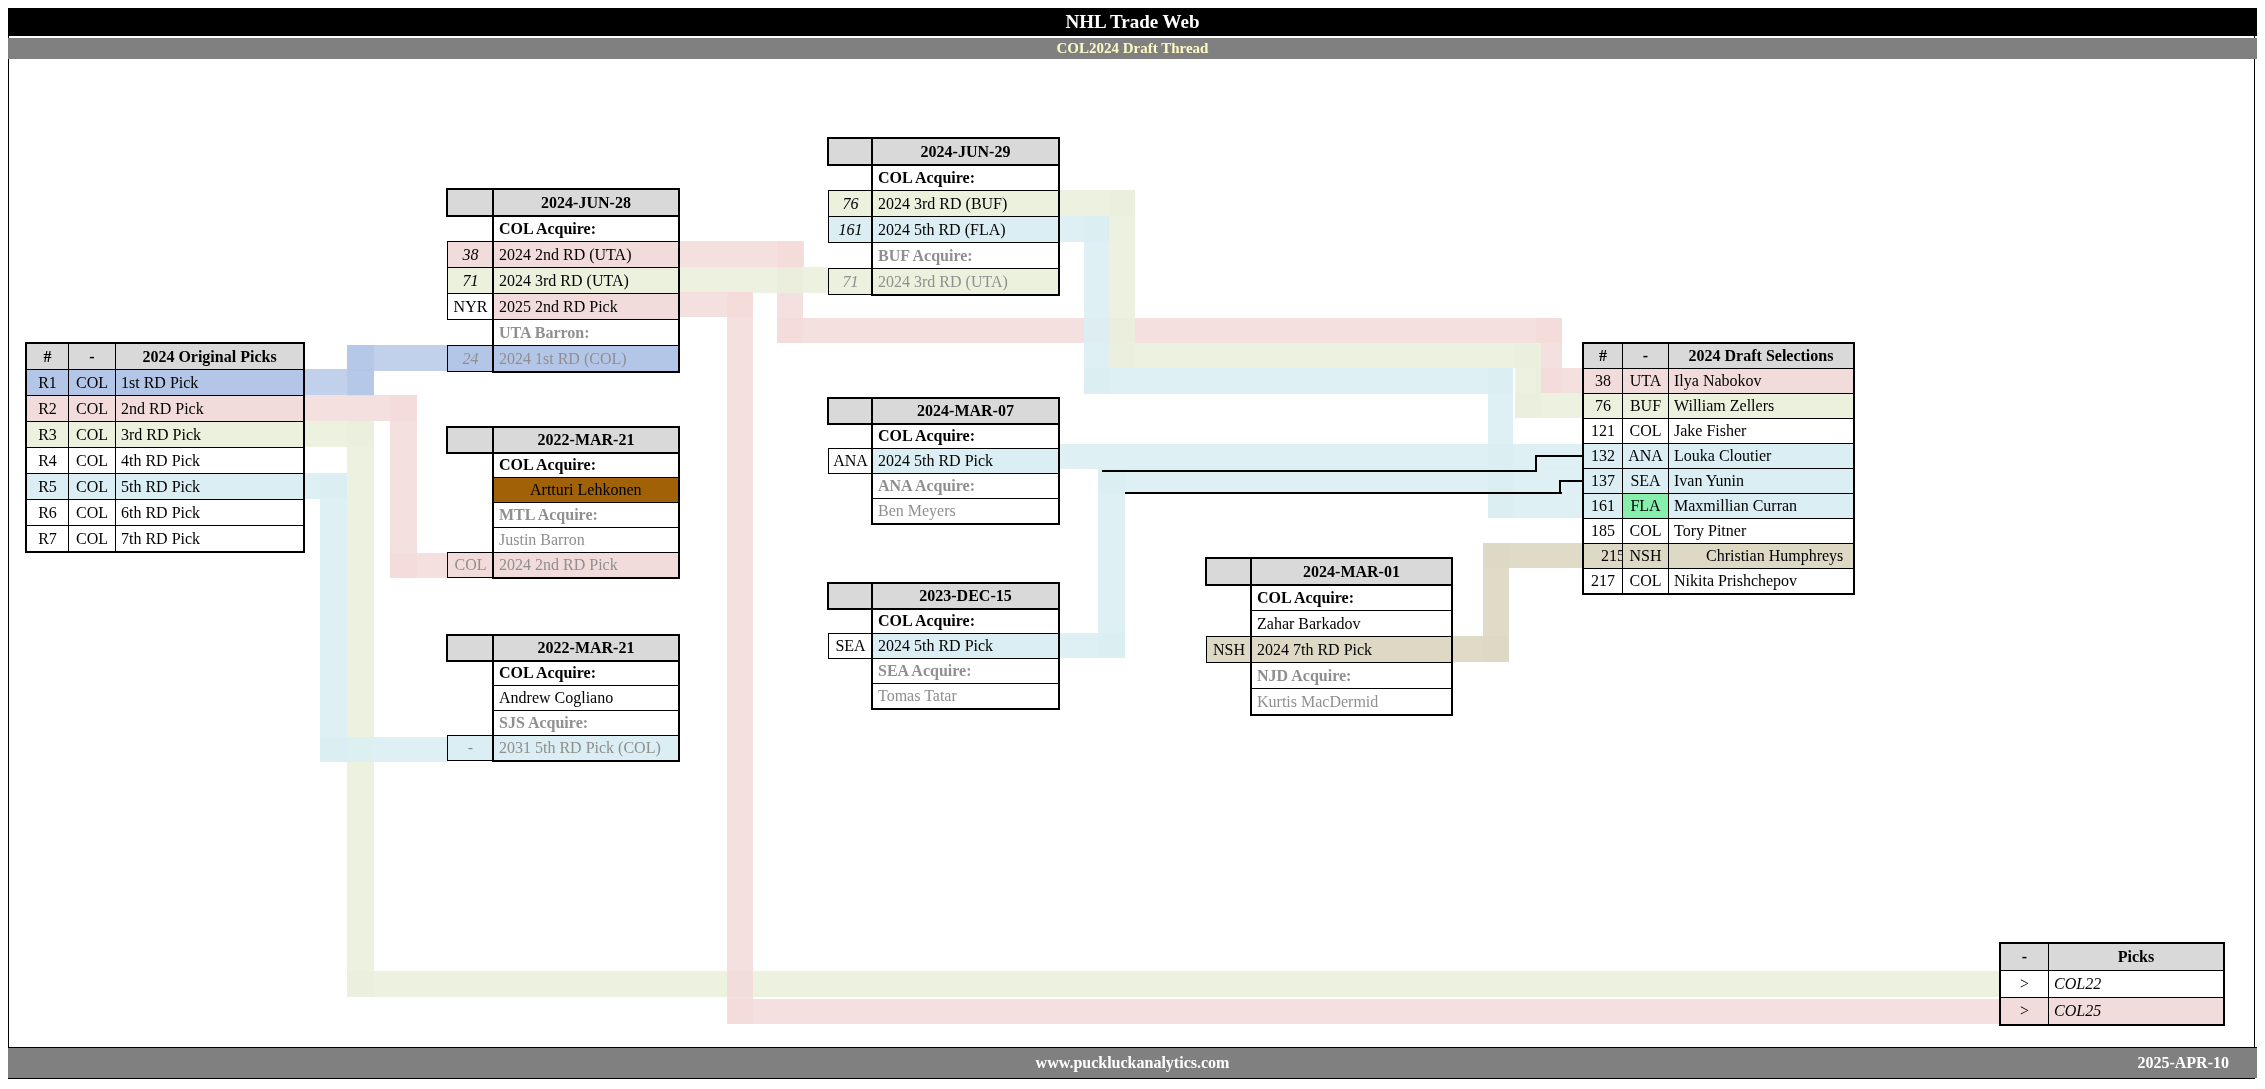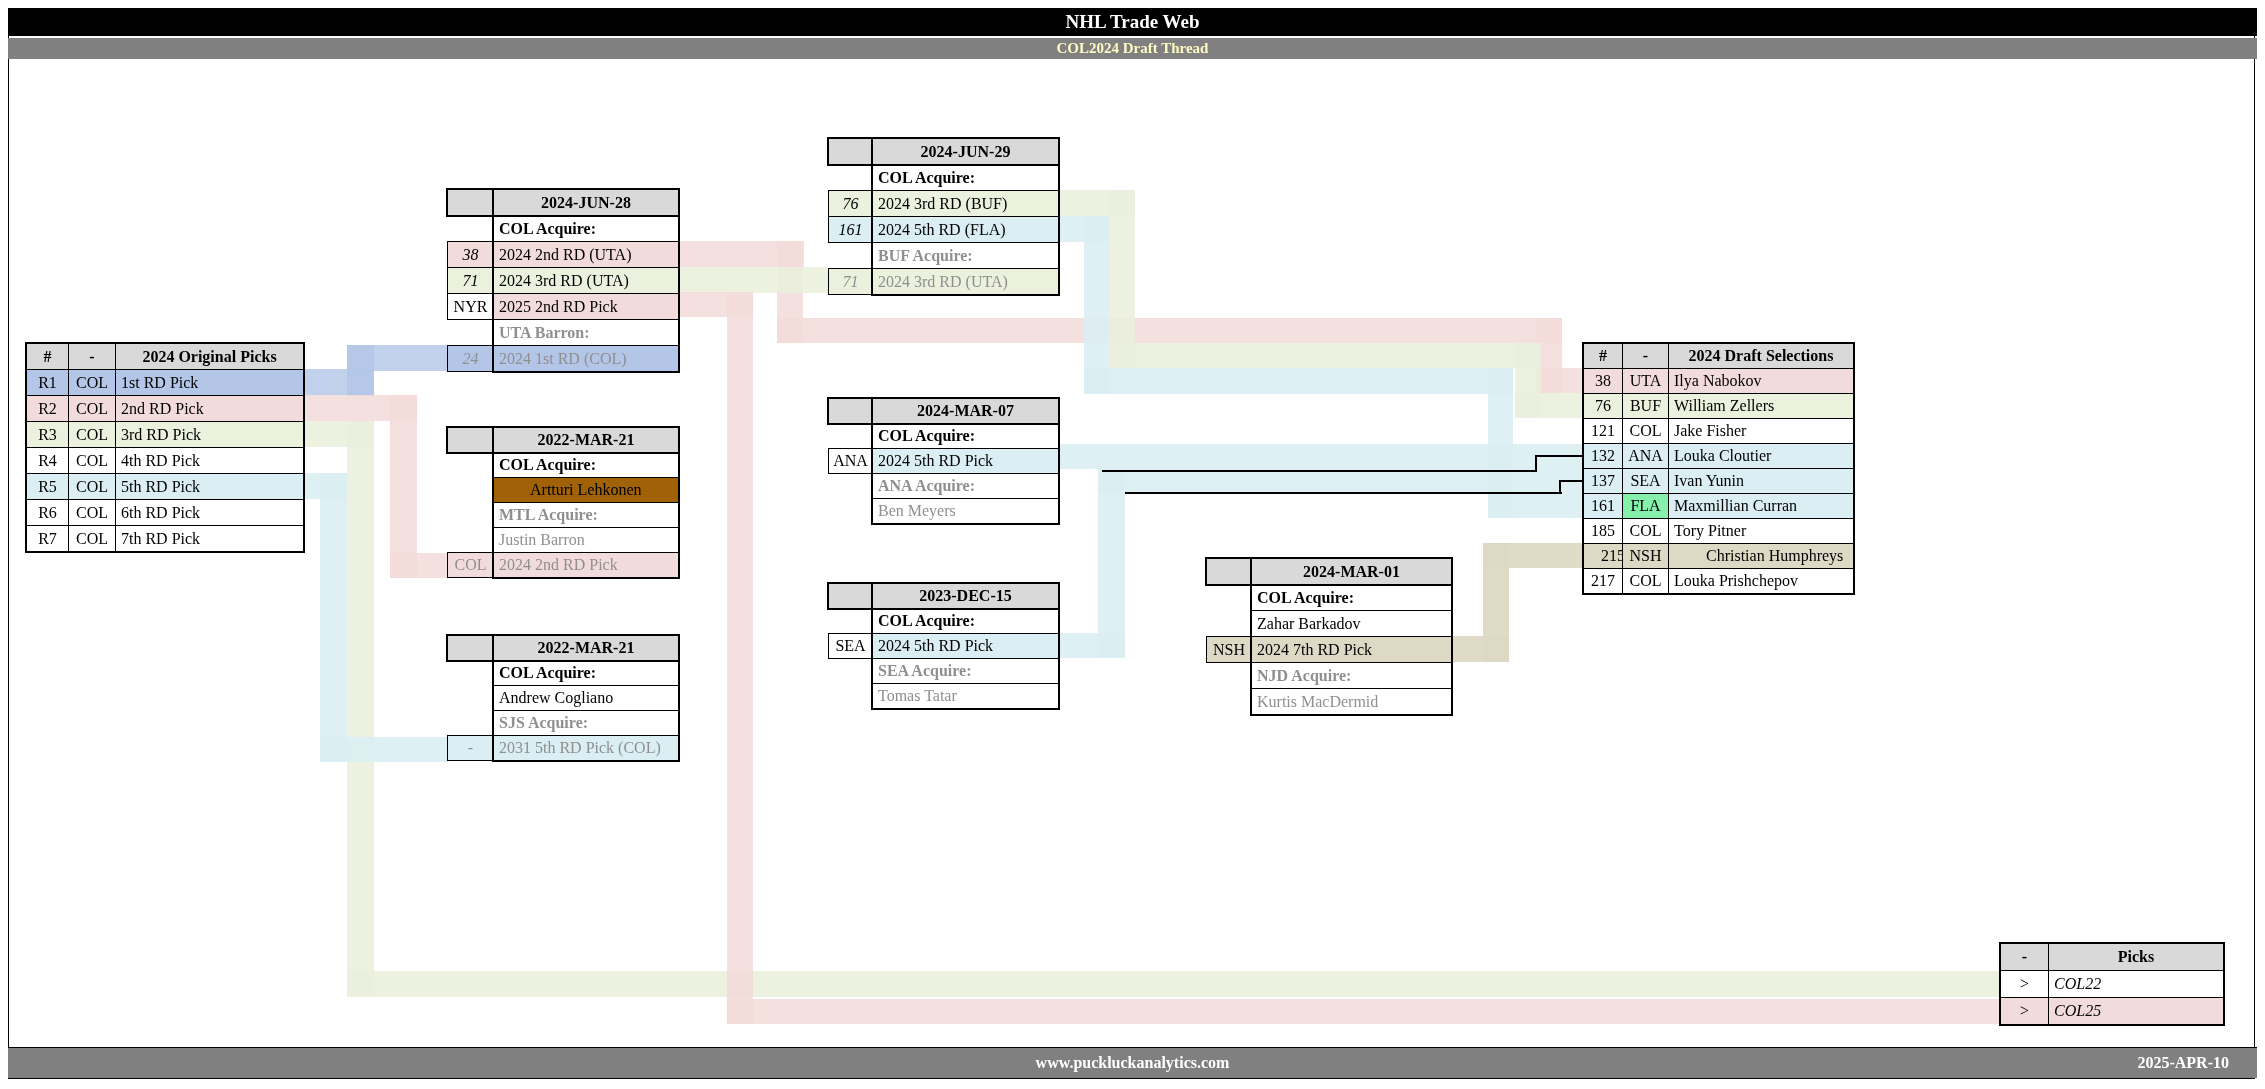--- a/index.html
+++ b/index.html
@@ -131,21 +131,21 @@
       <div class="cell" style="left: 1622px; top: 493px; width: 47px; height: 26px; background: #86efac;">FLA</div>
       <div class="cell left" style="left: 1668px; top: 493px; width: 186px; height: 26px; background: rgb(218, 238, 243);">Maxmillian Curran</div>
       <div class="cell" style="left: 1583px; top: 518px; width: 40px; height: 26px; background: rgb(255, 255, 255);">185</div>
       <div class="cell" style="left: 1622px; top: 518px; width: 47px; height: 26px; background: rgb(255, 255, 255);">COL</div>
       <div class="cell left" style="left: 1668px; top: 518px; width: 186px; height: 26px; background: rgb(255, 255, 255);">Tory Pitner</div>
       <div class="cell" style="left: 1583px; top: 543px; width: 40px; height: 26px; background: rgb(221, 217, 196); padding-left: 20px;">215</div>
       <div class="cell" style="left: 1622px; top: 543px; width: 47px; height: 26px; background: rgb(221, 217, 196);">NSH</div>
       <div class="cell left" style="left: 1668px; top: 543px; width: 186px; height: 26px; background: rgb(221, 217, 196); padding-left: 37px;">Christian Humphreys</div>
       <div class="cell" style="left: 1583px; top: 568px; width: 40px; height: 26px; background: rgb(255, 255, 255);">217</div>
       <div class="cell" style="left: 1622px; top: 568px; width: 47px; height: 26px; background: rgb(255, 255, 255);">COL</div>
-      <div class="cell left" style="left: 1668px; top: 568px; width: 186px; height: 26px; background: rgb(255, 255, 255);">Louka Prishchepov</div>
+      <div class="cell left" style="left: 1668px; top: 568px; width: 186px; height: 26px; background: rgb(255, 255, 255);">Nikita Prishchepov</div>
       <div class="outline" style="left: 1582px; top: 342px; width: 273px; height: 253px;"></div>
       <div class="cell b" style="left: 2000px; top: 943px; width: 49px; height: 28px; background: rgb(217, 217, 217);">-</div>
       <div class="cell b" style="left: 2048px; top: 943px; width: 176px; height: 28px; background: rgb(217, 217, 217);">Picks</div>
       <div class="cell" style="left: 2000px; top: 970px; width: 49px; height: 28px; background: rgb(255, 255, 255);">&gt;</div>
       <div class="cell left it" style="left: 2048px; top: 970px; width: 176px; height: 28px; background: rgb(255, 255, 255);">COL22</div>
       <div class="cell" style="left: 2000px; top: 997px; width: 49px; height: 28px; background: rgb(242, 220, 219);">&gt;</div>
       <div class="cell left it" style="left: 2048px; top: 997px; width: 176px; height: 28px; background: rgb(242, 220, 219);">COL25</div>
       <div class="outline" style="left: 1999px; top: 942px; width: 226px; height: 84px;"></div>
       <div class="cell" style="left: 447px; top: 189px; width: 47px; height: 27px; background: rgb(217, 217, 217);"></div>
       <div class="cell b" style="left: 493px; top: 189px; width: 186px; height: 27px; background: rgb(217, 217, 217);">2024-JUN-28</div>

